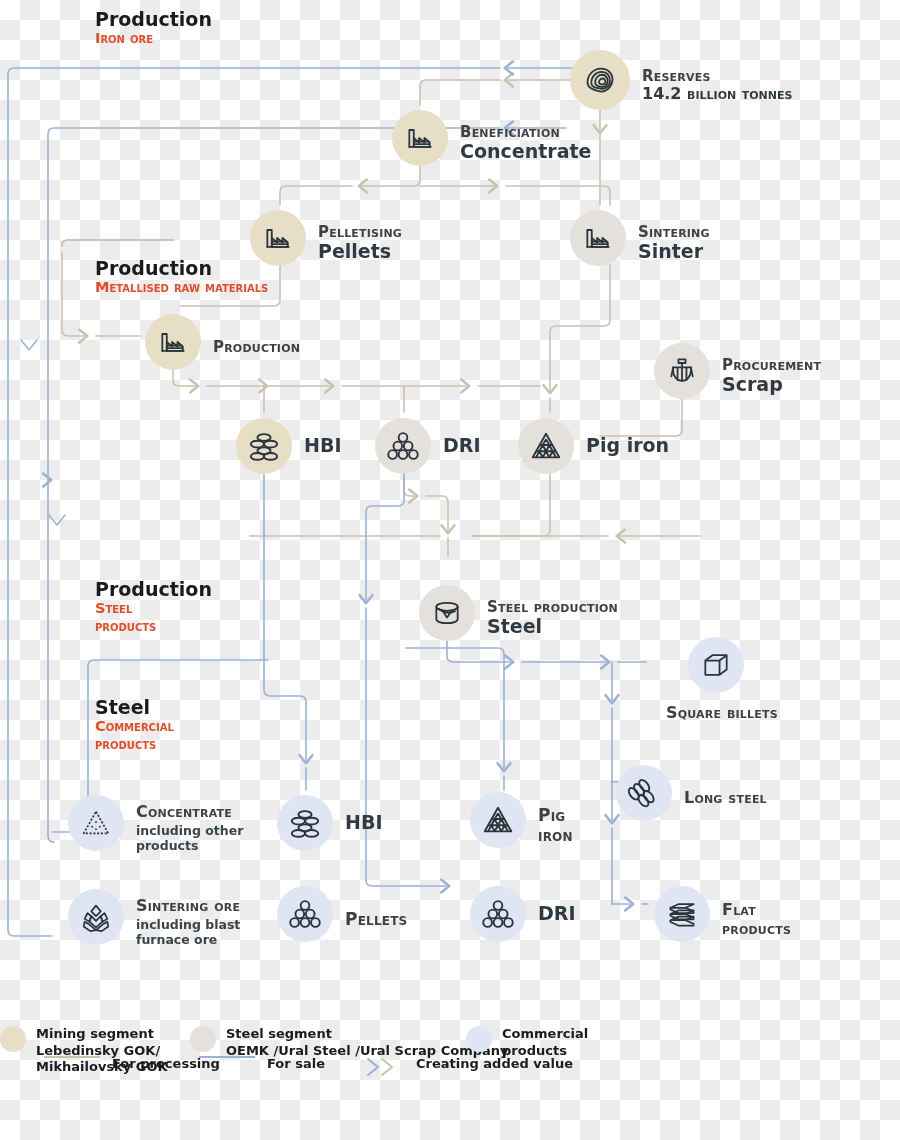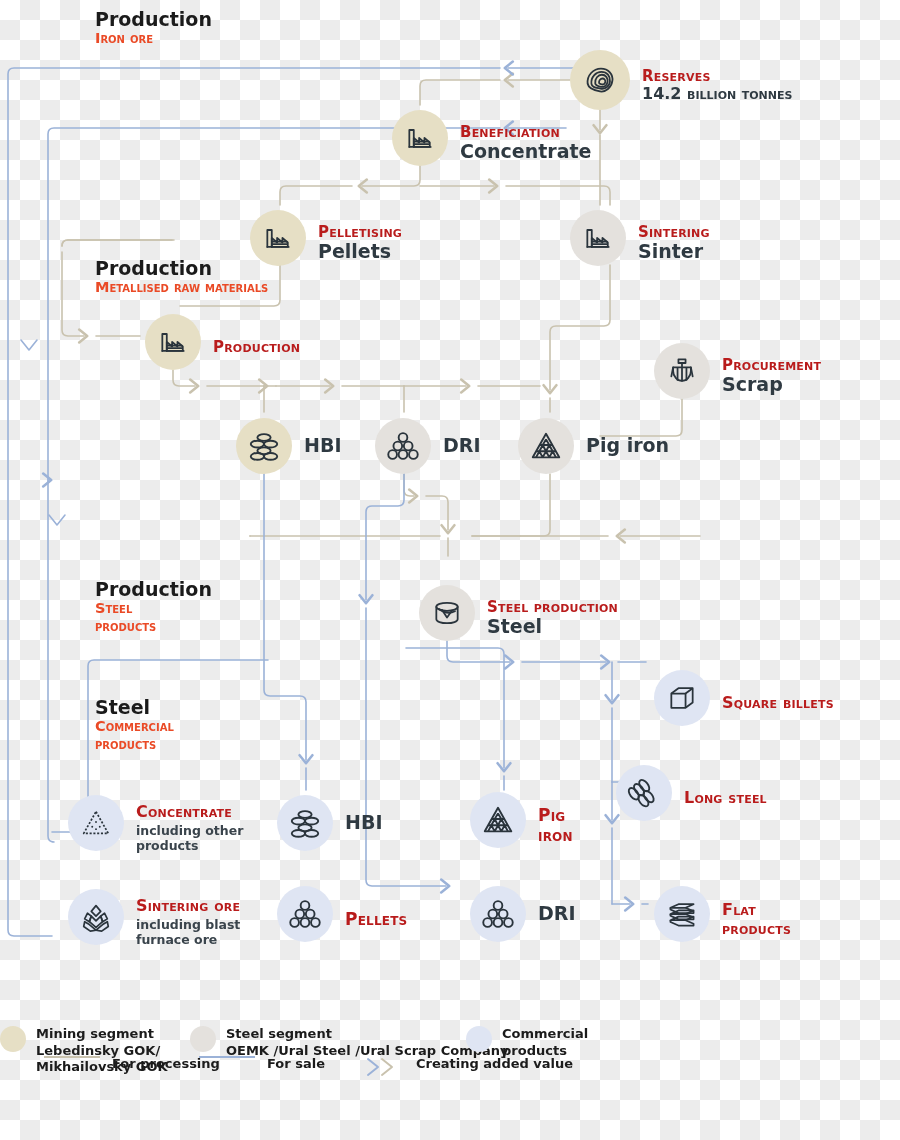--- a/index.html
+++ b/index.html
@@ -12,21 +12,21 @@
       linear-gradient(45deg,#ececec 25%,transparent 25%,transparent 75%,#ececec 75%);
     background-size:40px 40px;
     background-position:0 0,20px 20px;
   }
   #flow{position:absolute;left:0;top:0;width:900px;height:1140px;}
   .node{position:absolute;display:flex;align-items:center;}
   .disc{border-radius:50%;display:flex;align-items:center;justify-content:center;flex:none;}
   .disc svg{display:block;}
   .lbl{margin-left:12px;line-height:1.14;color:#2f3a42;}
   .cap{
-    font-weight:700;color:#b91c1c;letter-spacing:.2px;
+    font-weight:700;color:#404040;letter-spacing:.2px;
     font-variant:small-caps;text-transform:lowercase;margin-top:11px;
   }
   .cap::first-letter{text-transform:uppercase;}
   .big{font-weight:700;color:#2f3a42;}
   .sub{font-weight:700;color:#3a444c;font-size:12.5px;line-height:1.2;}
   .sect{position:absolute;}
   .sect .s1{font-size:19px;font-weight:700;color:#1b1b1b;line-height:1.18;}
   .sect .s2{font-size:14.5px;font-weight:700;color:#ea4a26;line-height:1.2;
     font-variant:small-caps;text-transform:lowercase;}
   .sect .s2::first-letter{text-transform:uppercase;}
@@ -357,21 +357,21 @@
       <path d="M9 13.5c4 3 11 6 18 2.5"></path>
       <path d="M12.5 14.6L18 23l5.5-7.6"></path>
     </svg>
   </div>
   <div class="lbl">
     <div class="cap" style="font-size:15px;">Steel production</div>
     <div class="big" style="font-size:19px;">Steel</div>
   </div>
 </div>
 
-<div class="node" style="left:654px;top:670px;">
+<div class="node" style="left:654px;top:637px;flex-direction:column;">
   <div class="disc" style="width:56px;height:56px;background:#dfe5f3;">
     <svg width="32" height="32" viewBox="0 0 36 36" fill="none" stroke="#2a343c" stroke-width="2" stroke-linejoin="round">
       <path d="M6 13l8-6h16v16l-8 6H6z"></path>
       <path d="M6 13h16v16"></path>
         <path d="M22 13l8-6"></path>
     </svg>
   </div>
   <div class="lbl">
     <div class="cap" style="font-size:16px;">Square billets</div>
   </div>

